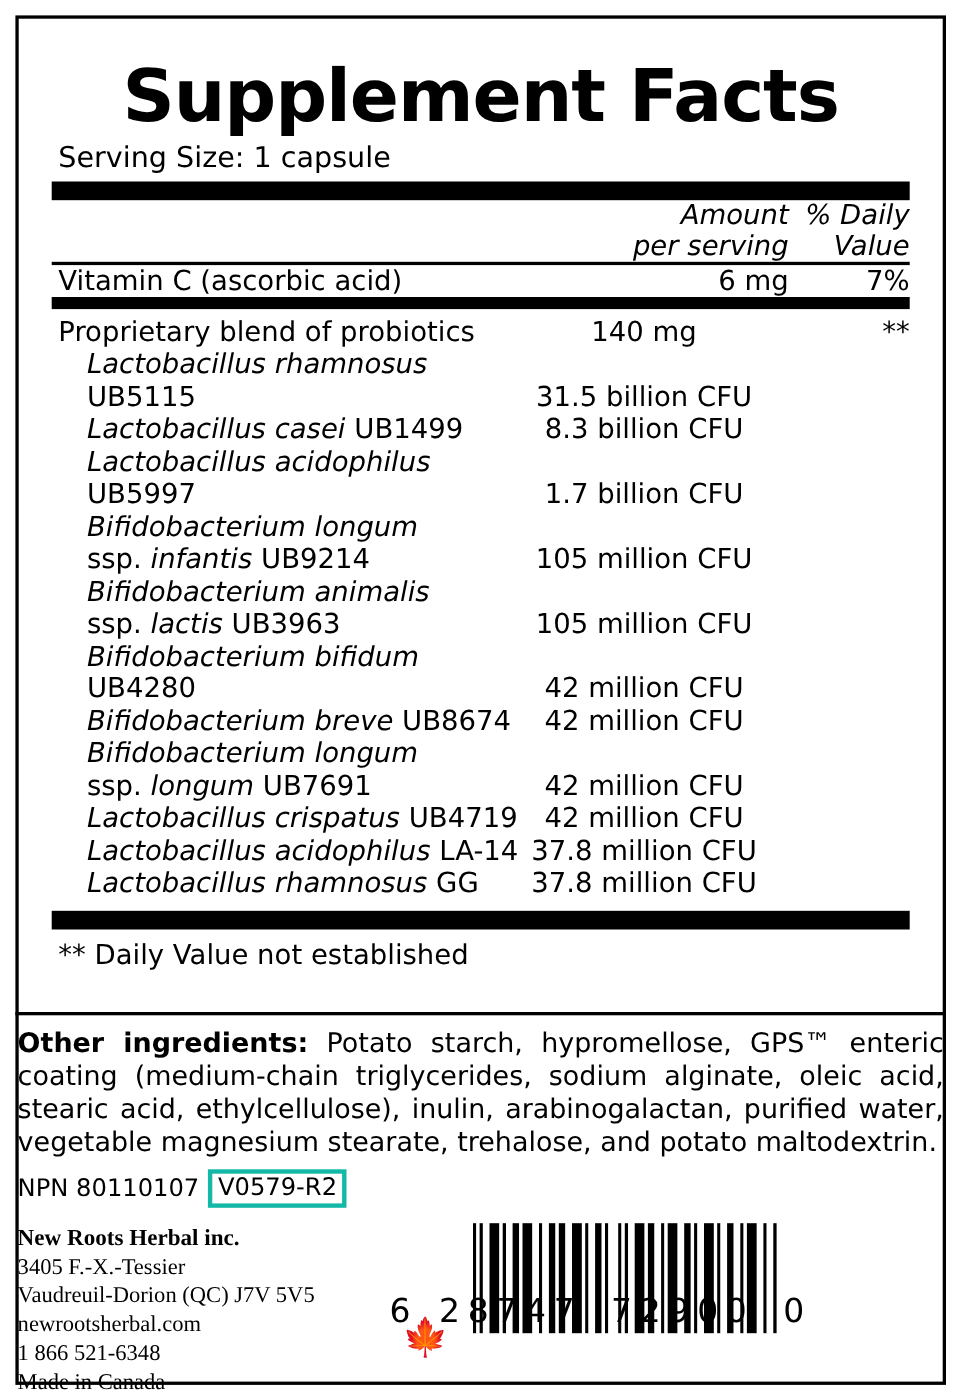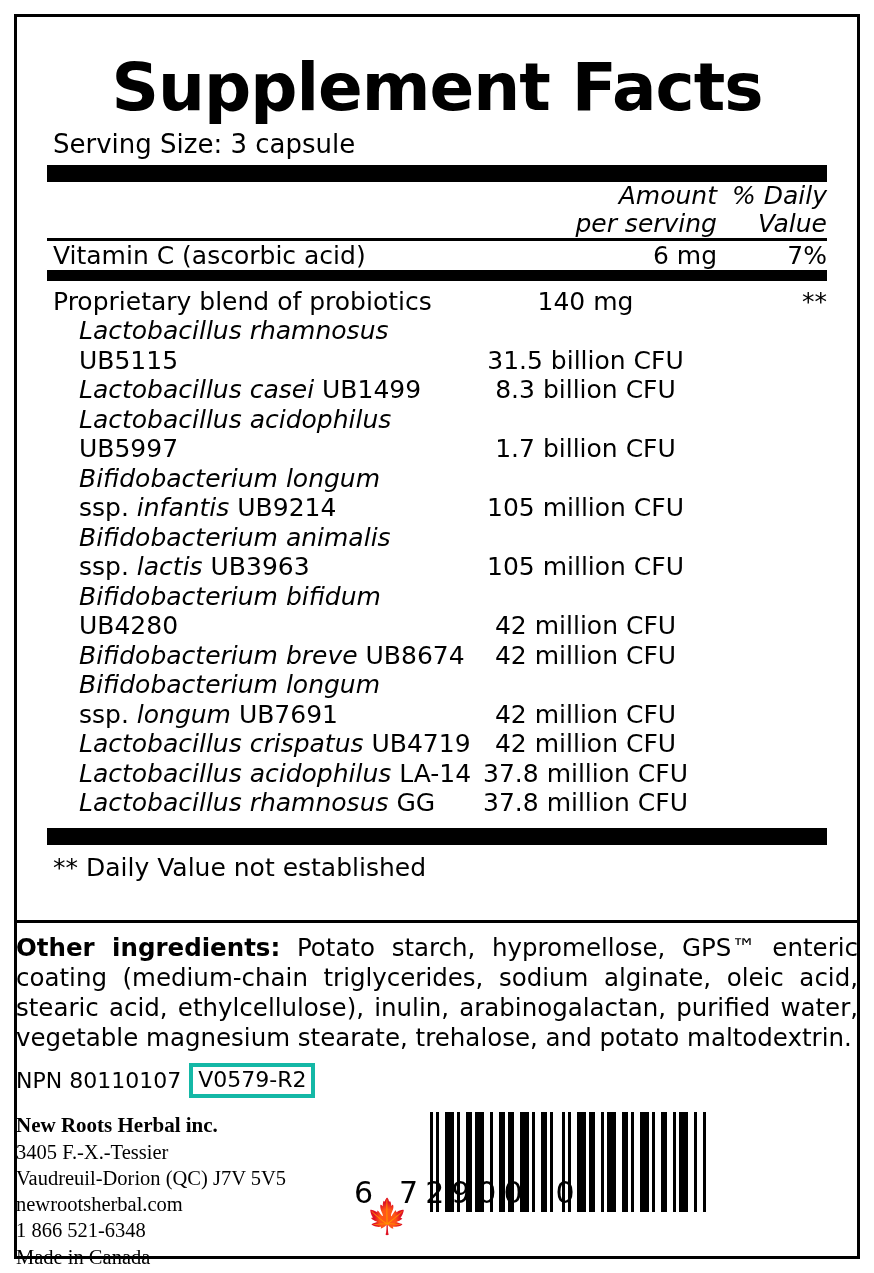--- a/index.html
+++ b/index.html
@@ -188,21 +188,21 @@
   }
 </style>
 </head>
 <body>
 
 <div class="panel">
   <div class="inner">
 
     <div class="title">Supplement Facts</div>
 
-    <div class="serving">Serving Size: 3 capsule</div>
+    <div class="serving">Serving Size: 1 capsule</div>
 
     <div class="bar-thick"></div>
 
     <table class="facts">
       <tbody>
           <tr>
         <td></td>
         <td class="col-head amt-col">
           <span>Amount</span>
           <span class="l2">per serving</span>
@@ -397,16 +397,17 @@
             <span style="width:3px;"></span>
           <span style="width:6px;background:#fff;"></span>
             <span style="width:3px;"></span>
         </div>
       </div>
     </div>
   </div>
 
   <div style="position:absolute; left:340px; top:255px; display:flex; align-items:flex-end; gap:26px; font-size:30px;">
     <span>6</span>
+    <span style="letter-spacing:7px;">28747</span>
     <span style="letter-spacing:7px;">72900</span>
     <span>0</span>
   </div>
 </div>
 
 </body></html>

